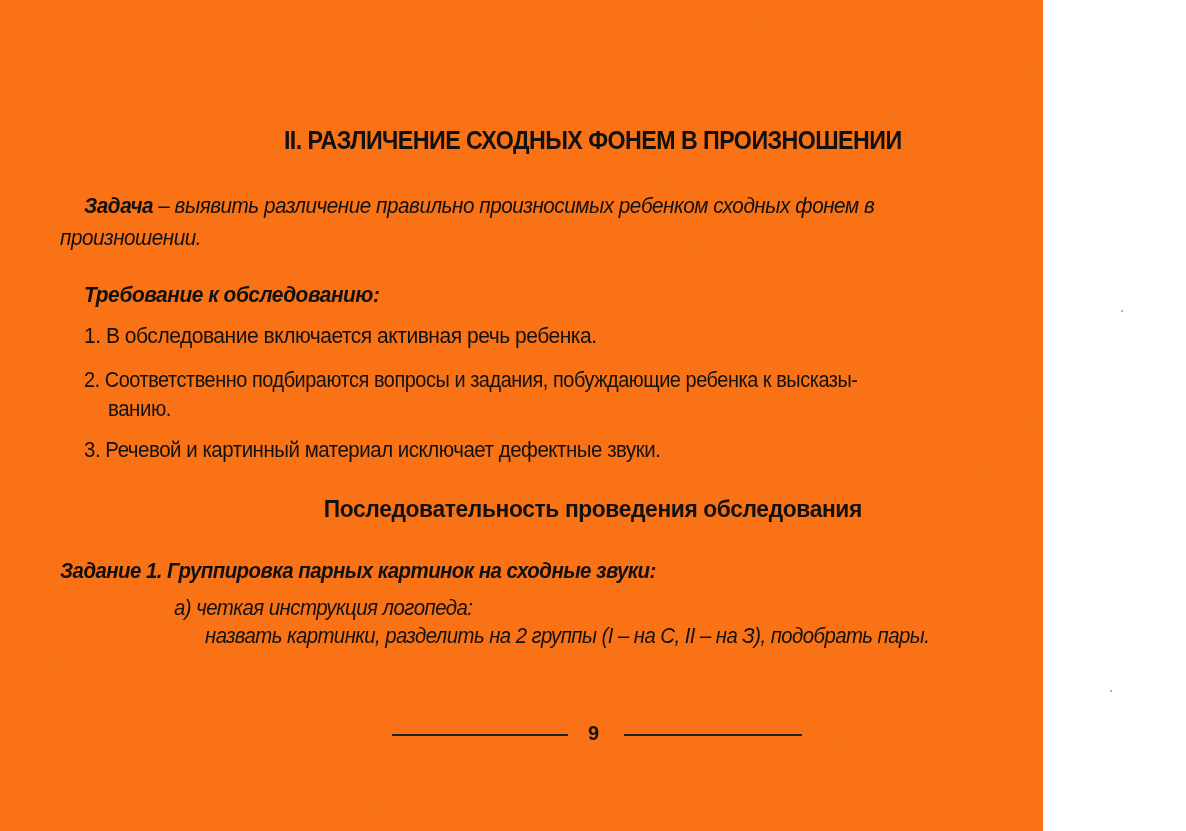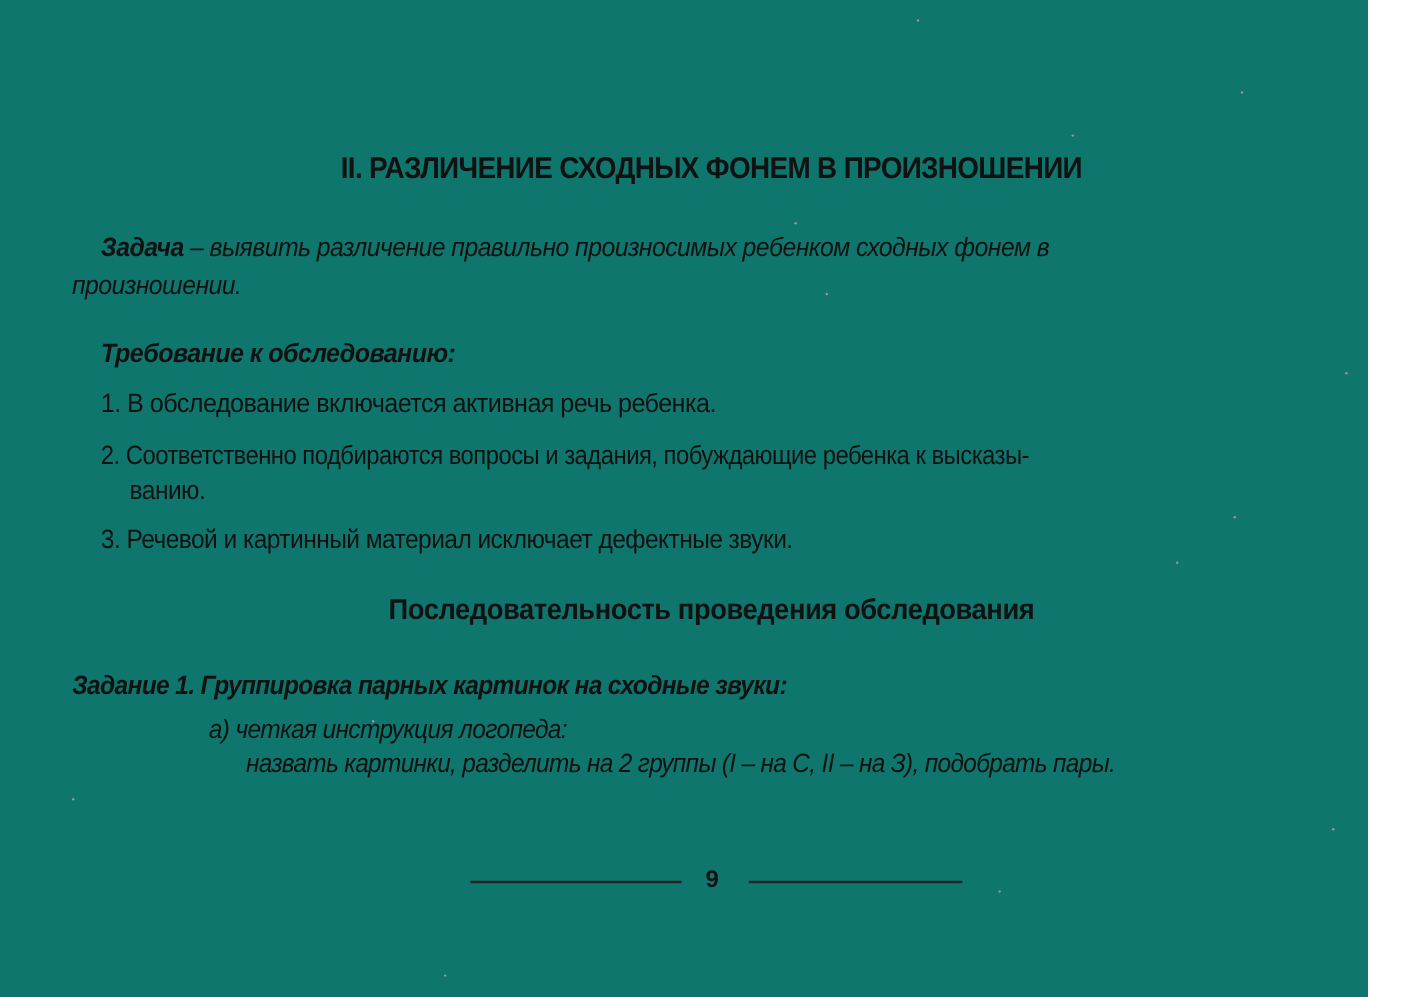--- a/index.html
+++ b/index.html
@@ -11,22 +11,22 @@
       width: 1186px;
       height: 831px;
       position: relative;
       overflow: hidden;
       font-family: "Liberation Sans", sans-serif;
       color: #111111;
     }
     .page {
       position: absolute;
       left: 0; top: 0;
-      width: 1140px; height: 831px;
-      background: #0f766e;
+      width: 1043px; height: 831px;
+      background: #f97316;
     }
     .abs { position: absolute; white-space: nowrap; }
 
     .section-title {
       left: 0; width: 1186px; top: 126px;
       text-align: center;
       font-weight: bold;
       font-size: 25px;
       letter-spacing: -0.6px;
       transform: scaleX(0.93);

